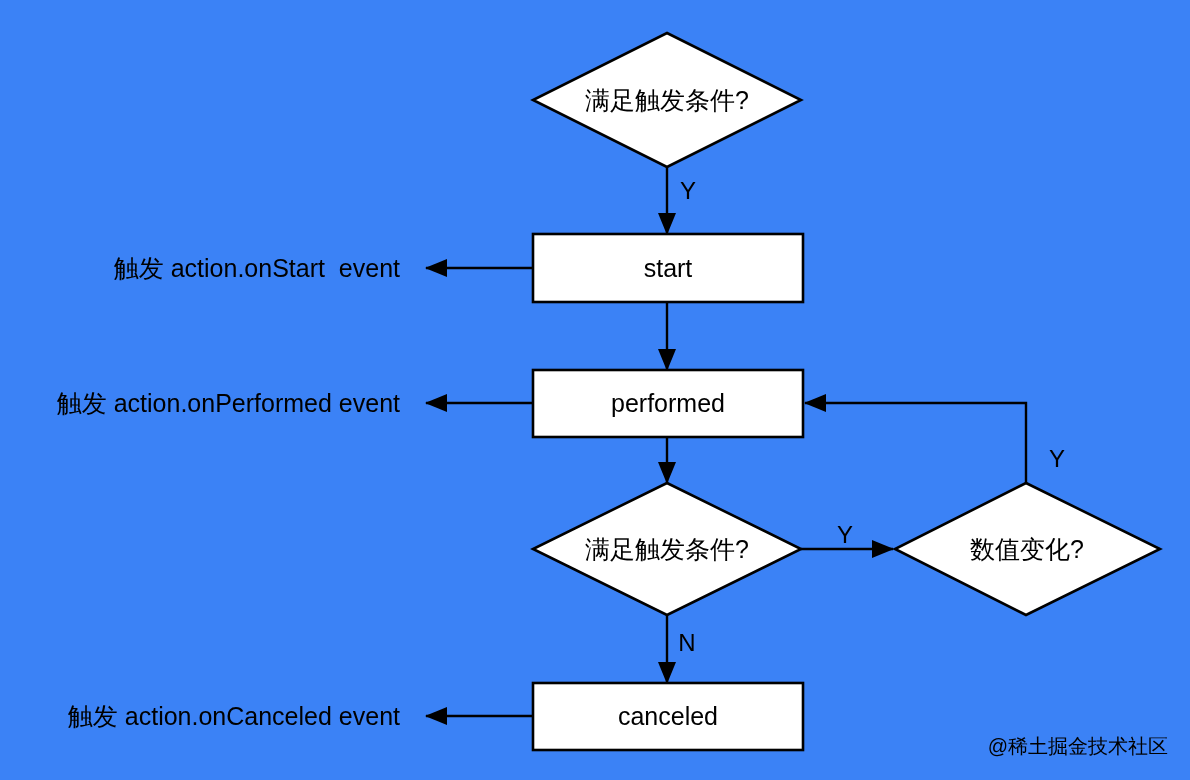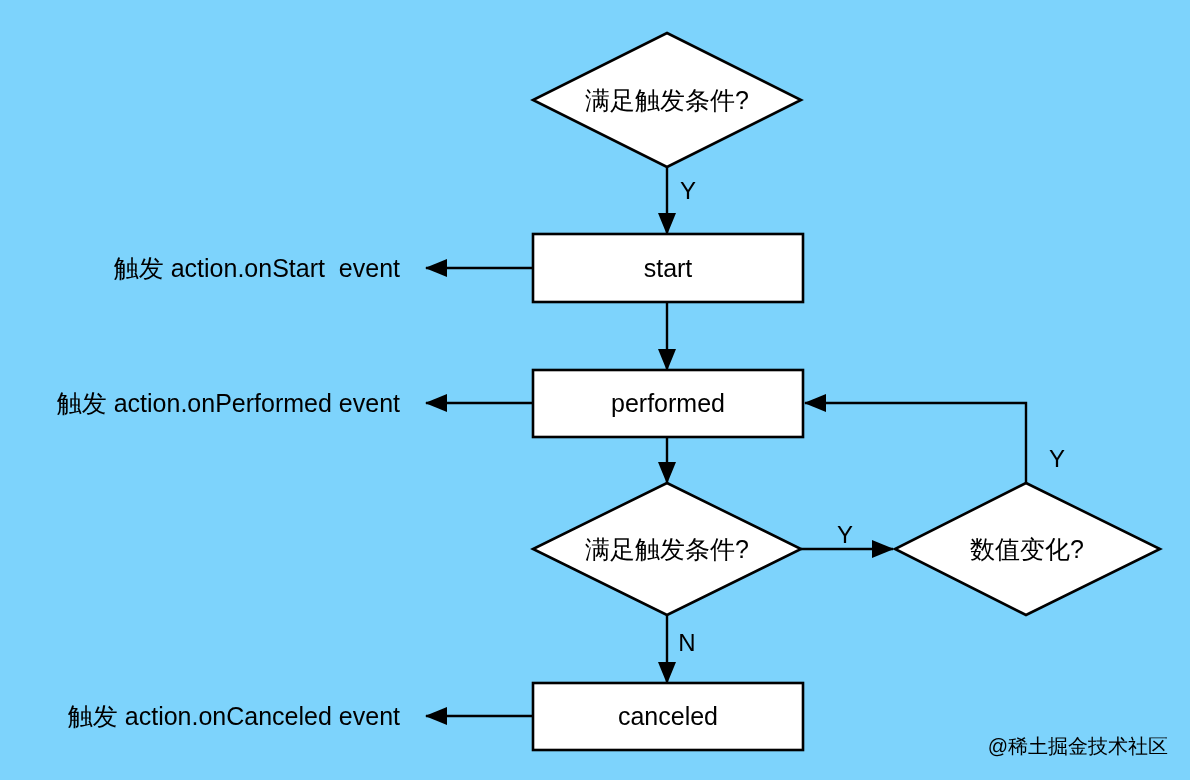--- a/index.html
+++ b/index.html
@@ -5,21 +5,21 @@
   html, body {
     margin: 0;
     padding: 0;
     background: #ffffff;
     font-family: "Liberation Sans", "DejaVu Sans", sans-serif;
   }
   .canvas {
     position: relative;
     width: 1190px;
     height: 780px;
-    background: #7dd3fc;
+    background: #3b82f6;
     overflow: hidden;
   }
   svg text {
     fill: #000000;
     font-family: "Liberation Sans", "DejaVu Sans", sans-serif;
   }
   .node-shape {
     fill: #ffffff;
     stroke: #000000;
     stroke-width: 2.6;

